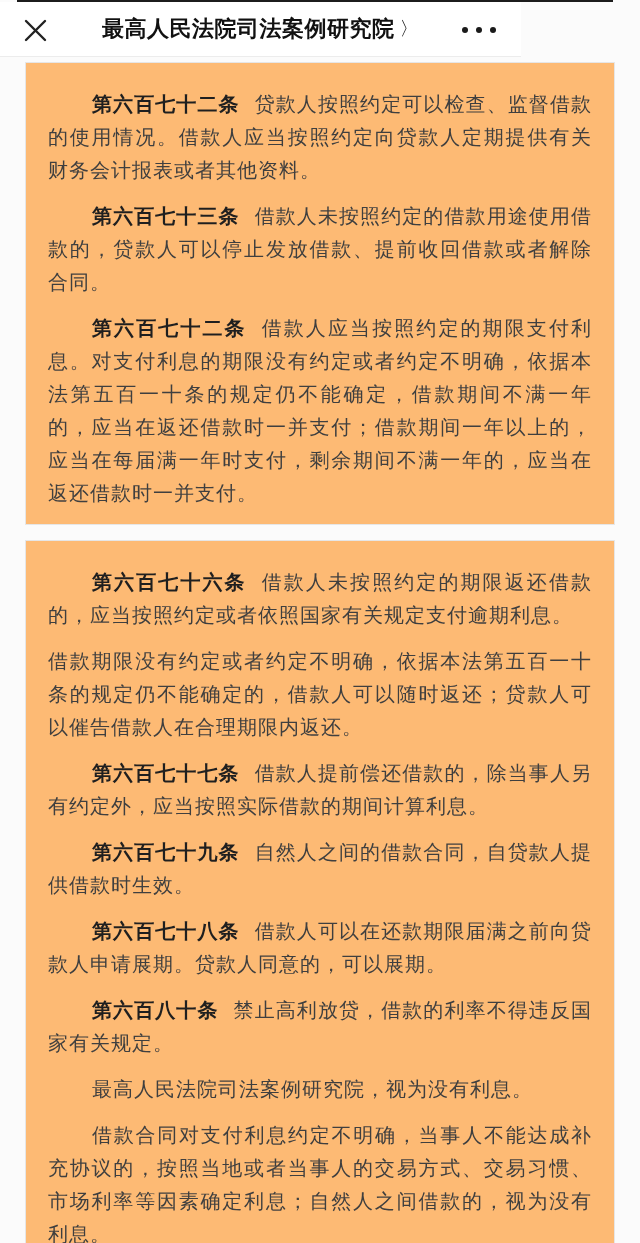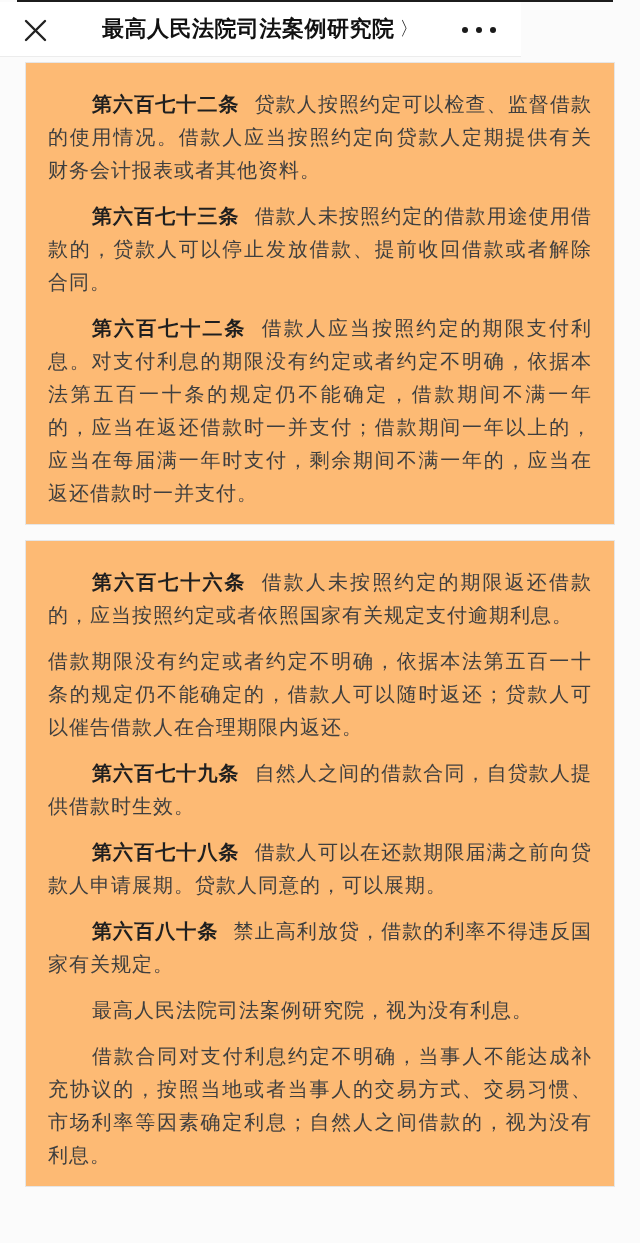--- a/index.html
+++ b/index.html
@@ -84,20 +84,21 @@
 
     </section>
 
   <section class="page-card second">
     <div>
 
         <p class="law-para"><span class="art-num">第六百七十六条</span><span>借款人未按照约定的期限返还借款的，应当按照约定或者依照国家有关规定支付逾期利息。</span></p>
 
         <p class="law-para continued"><span>借款期限没有约定或者约定不明确，依据本法第五百一十条的规定仍不能确定的，借款人可以随时返还；贷款人可以催告借款人在合理期限内返还。</span></p>
 
+        <p class="law-para"><span class="art-num">第六百七十七条</span><span>借款人提前偿还借款的，除当事人另有约定外，应当按照实际借款的期间计算利息。</span></p>
 
         <p class="law-para"><span class="art-num">第六百七十九条</span><span>自然人之间的借款合同，自贷款人提供借款时生效。</span></p>
 
         <p class="law-para"><span class="art-num">第六百七十八条</span><span>借款人可以在还款期限届满之前向贷款人申请展期。贷款人同意的，可以展期。</span></p>
 
         <p class="law-para"><span class="art-num">第六百八十条</span><span>禁止高利放贷，借款的利率不得违反国家有关规定。</span></p>
 
         <p class="law-para"><span>最高人民法院司法案例研究院，视为没有利息。</span></p>
 
         <p class="law-para"><span>借款合同对支付利息约定不明确，当事人不能达成补充协议的，按照当地或者当事人的交易方式、交易习惯、市场利率等因素确定利息；自然人之间借款的，视为没有利息。</span></p>

